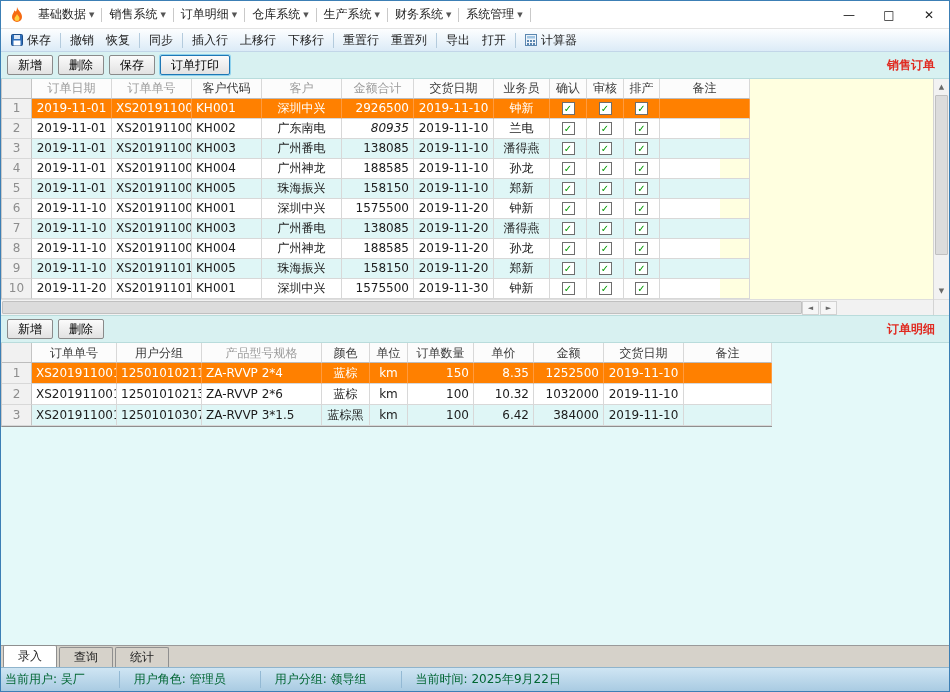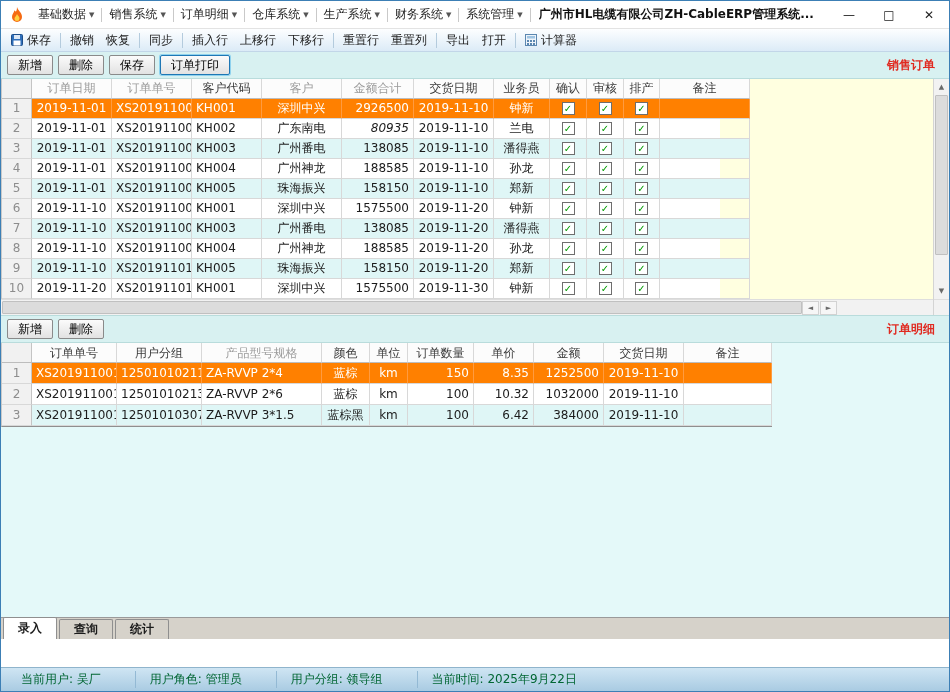--- a/index.html
+++ b/index.html
@@ -60,25 +60,25 @@
   .sb-arrow { height:16px; flex:none; display:flex; align-items:center; justify-content:center; font-size:7px; color:#6a6a6a; }
   .v-track { flex:1; position:relative; }
   .v-thumb { position:absolute; top:0; left:1px; right:1px; height:85%; background:#dcdcdc; border:1px solid #c0c0c0; border-radius:1px; }
   .v-corner { height:16px; flex:none; border-top:1px solid #dedede; }
 
   .section-bar.detail-bar { border-bottom:1px solid #b9dcdc; }
   .grid2-region { flex:1; background:#e4f9f9; overflow:hidden; }
 
   
   .tabstrip { height:22px; flex:none; background:#d6d2ca; border-top:1px solid #9a9a9a; display:flex; align-items:flex-end; padding-left:2px; }
-  .tab { height:20px; line-height:19px; padding:0 14px; margin-right:2px; background:#d6d2ca; border:1px solid #8f8f8f; border-bottom:none; border-radius:2px 2px 0 0; cursor:default;font-weight:bold; }
+  .tab { height:20px; line-height:19px; padding:0 14px; margin-right:2px; background:#d6d2ca; border:1px solid #8f8f8f; border-bottom:none; border-radius:2px 2px 0 0; cursor:default; }
   .tab.active { background:#fff; height:22px; line-height:21px; }
 
   
-  .statusbar { height:24px; flex:none; background:linear-gradient(#cfe5f3,#a9cbe2); border-top:1px solid #8fb4cc; display:flex; align-items:center; padding-left:20px; color:#006633;margin-top:28px; }
+  .statusbar { height:24px; flex:none; background:linear-gradient(#cfe5f3,#a9cbe2); border-top:1px solid #8fb4cc; display:flex; align-items:center; padding-left:4px; color:#006633; }
   .status-item { padding-right:14px; margin-right:20px; white-space:nowrap; }
   .status-item + .status-item { border-left:1px solid #93b9d4; padding-left:14px; }
 </style>
 </head>
 <body>
 
 <div class="window">
 
   <div class="titlebar">
     <span class="app-icon">
@@ -117,21 +117,20 @@
           <span>财务系统</span>
           <span class="menu-arrow">▼</span>
         </div>
         <span class="menu-sep"></span>
         <div class="menu-item">
           <span>系统管理</span>
           <span class="menu-arrow">▼</span>
         </div>
         <span class="menu-sep"></span>
       </div>
-    <span class="window-title">广州市HL电缆有限公司ZH-CableERP管理系统...</span>
     <div class="win-controls">
       <div class="win-btn">—</div>
       <div class="win-btn">□</div>
       <div class="win-btn close">✕</div>
     </div>
   </div>
 
   <div class="toolbar">
       <div class="tb-item">
         <span class="tb-ico">

